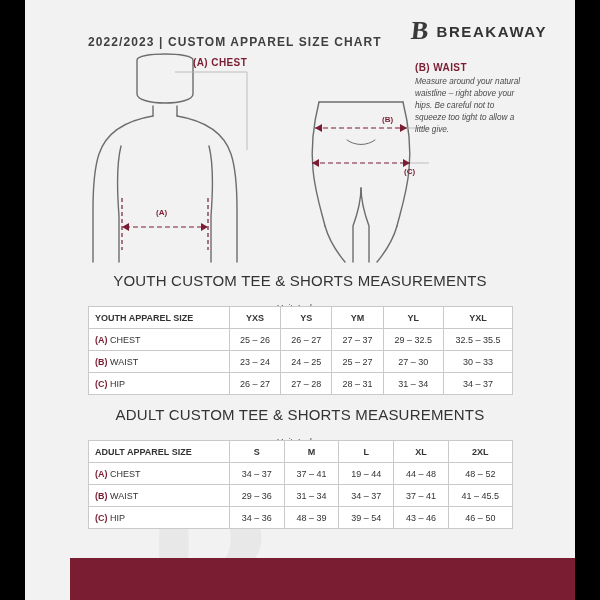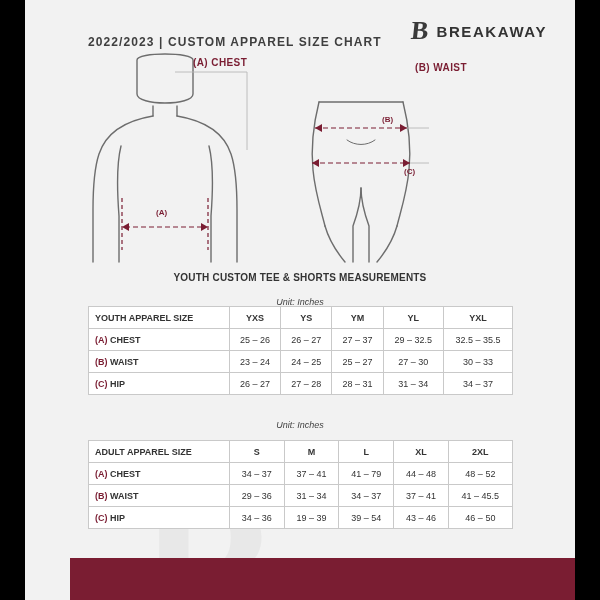--- a/index.html
+++ b/index.html
@@ -120,22 +120,22 @@
     color: #7a1d32;
   }
 
   
   .sec {
     position: absolute;
     width: 550px;
     text-align: center;
   }
   .sec .sec-title {
-    font-size: 10px;
-    font-weight: bold;
+    font-size: 15px;
+    font-weight: normal;
     color: #333333;
     letter-spacing: 0.2px;
   }
   .sec .sec-sub {
     font-size: 9px;
     font-style: italic;
     color: #444444;
     margin-top: 14px;
   }
   #sec-youth { top: 272px; }
@@ -168,21 +168,21 @@
   }
   table.size-table th {
     font-weight: bold;
     font-size: 9px;
   }
   table.size-table thead th {
     color: #333333;
     margin-top: 22px;
   }
   .rl { color: #7a1d32; font-weight: bold; }
-  .rl-rest { color: #333333; font-weight: bold; }
+  .rl-rest { color: #333333; font-weight: normal; }
 </style>
 </head>
 <body>
 
 <div class="page">
 
   <div class="watermark">B</div>
 
   <div class="header">
     <div class="header-title">2022/2023   |   CUSTOM APPAREL SIZE CHART</div>
@@ -258,20 +258,21 @@
     <div class="marker" style="left:131px; top:158px;">(A)</div>
     <div class="marker" style="left:357px; top:65px;">(B)</div>
     <div class="marker" style="left:379px; top:117px;">(C)</div>
 
     <div class="callout" id="callout-chest">
       <div class="c-title">(A) CHEST</div>
     </div>
 
     <div class="callout" id="callout-waist">
       <div class="c-title">(B) WAIST</div>
+      <div class="c-body">Measure around your natural waistline – right above your hips. Be careful not to squeeze too tight to allow a little give.</div>
     </div>
 
   </div>
 
   <div class="sec" id="sec-youth">
     <div class="sec-title">YOUTH CUSTOM TEE &amp; SHORTS MEASUREMENTS</div>
     <div class="sec-sub">Unit: Inches</div>
   </div>
 
   <table class="size-table" id="table-youth">
@@ -307,55 +308,56 @@
         <td>26 – 27</td>
         <td>27 – 28</td>
         <td>28 – 31</td>
         <td>31 – 34</td>
         <td>34 – 37</td>
       </tr>
     </tbody>
   </table>
 
   <div class="sec" id="sec-adult">
+    <div class="sec-title">ADULT CUSTOM TEE &amp; SHORTS MEASUREMENTS</div>
     <div class="sec-sub">Unit: Inches</div>
   </div>
 
   <table class="size-table" id="table-adult">
     <thead>
       <tr>
         <th class="row-head">ADULT APPAREL SIZE</th>
         <th>S</th>
         <th>M</th>
         <th>L</th>
         <th>XL</th>
         <th>2XL</th>
       </tr>
     </thead>
     <tbody>
       <tr>
         <td class="row-head"><span class="rl">(A)</span> <span class="rl-rest">CHEST</span></td>
         <td>34 – 37</td>
         <td>37 – 41</td>
-        <td>41 – 79</td>
+        <td>19 – 44</td>
         <td>44 – 48</td>
         <td>48 – 52</td>
       </tr>
       <tr>
         <td class="row-head"><span class="rl">(B)</span> <span class="rl-rest">WAIST</span></td>
         <td>29 – 36</td>
         <td>31 – 34</td>
         <td>34 – 37</td>
         <td>37 – 41</td>
         <td>41 – 45.5</td>
       </tr>
       <tr>
         <td class="row-head"><span class="rl">(C)</span> <span class="rl-rest">HIP</span></td>
         <td>34 – 36</td>
-        <td>19 – 39</td>
+        <td>48 – 39</td>
         <td>39 – 54</td>
         <td>43 – 46</td>
         <td>46 – 50</td>
       </tr>
     </tbody>
   </table>
 
   <div class="footer-bar"></div>
 </div>
 

